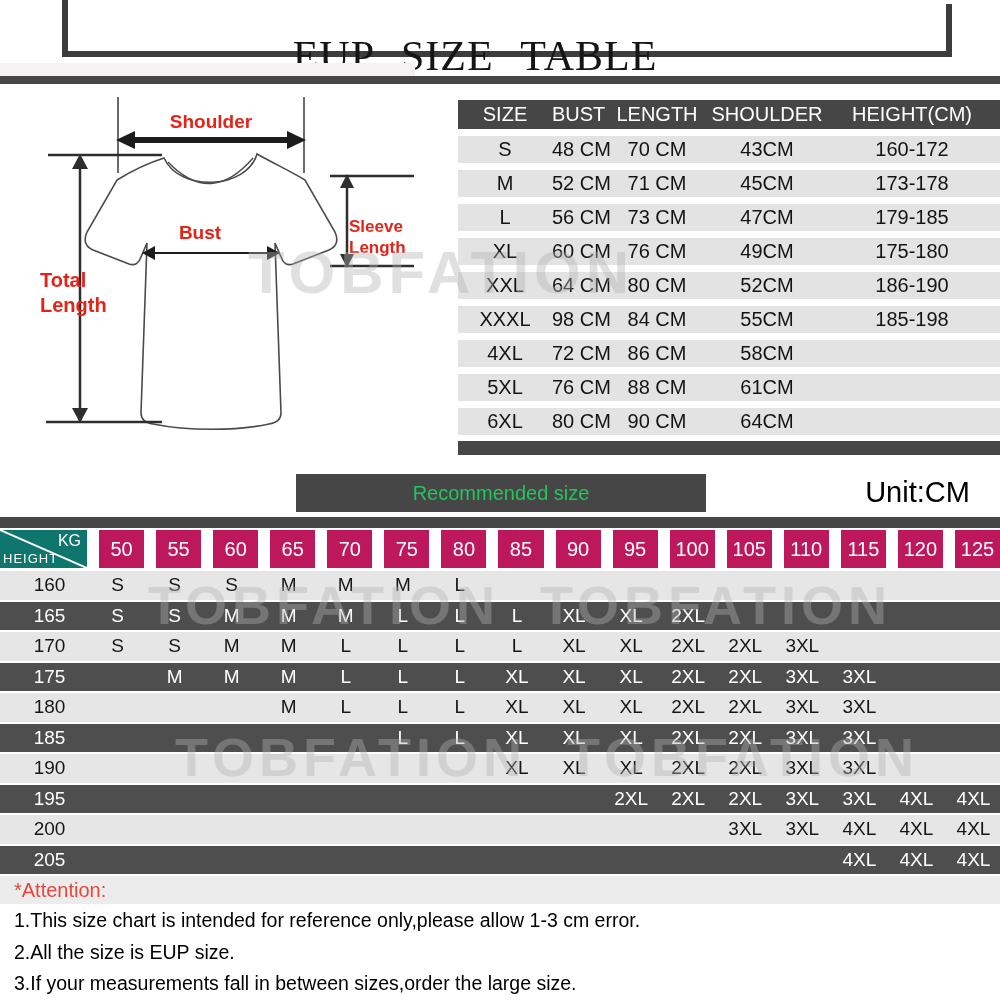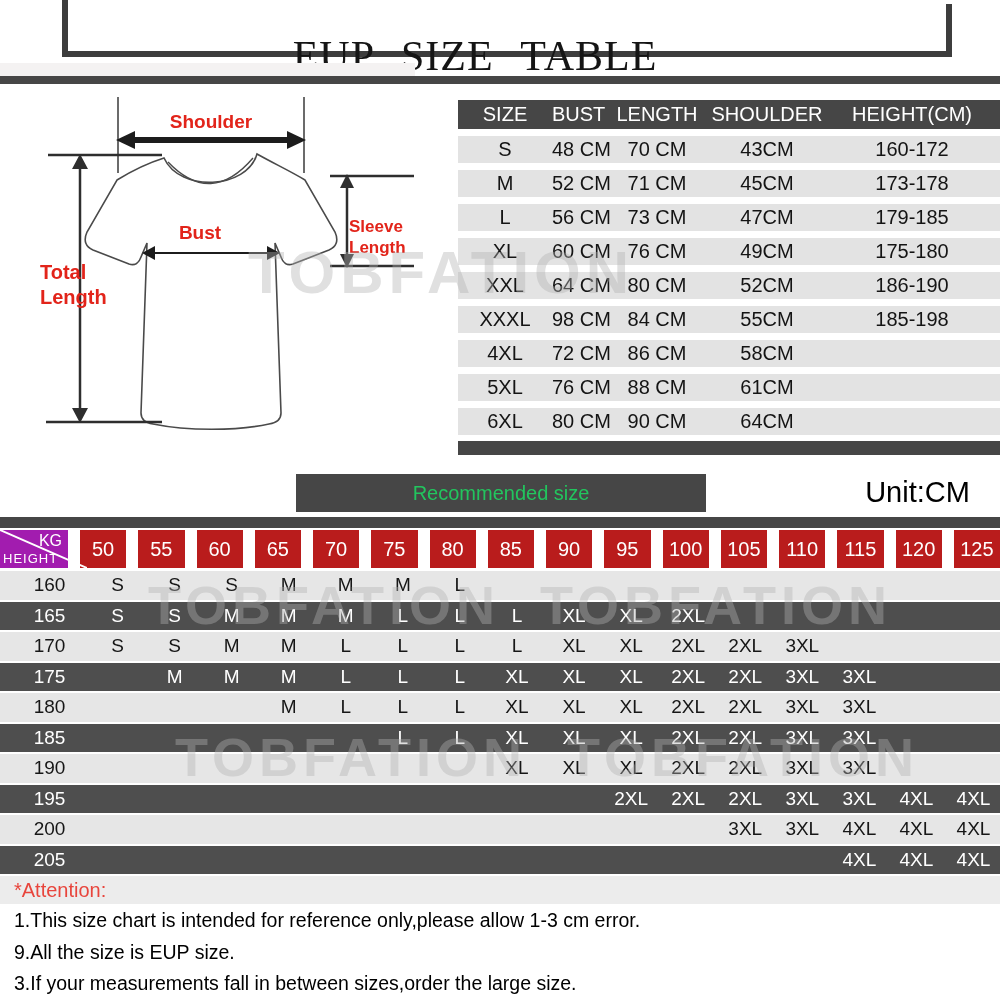--- a/index.html
+++ b/index.html
@@ -14,21 +14,21 @@
   #tbar-r{position:absolute;left:946px;top:4px;width:6px;height:53px;background:#3d3d3d}
   #t-underline{position:absolute;left:62px;top:51px;width:890px;height:6px;background:#3d3d3d}
   #t-strip{position:absolute;left:0;top:63px;width:415px;height:13px;background:#f4f2f2}
   #top-bar{position:absolute;left:0;top:76px;width:1000px;height:8px;background:#464646}
 
   
   #shirt-svg{position:absolute;left:0;top:85px}
   .red-label{position:absolute;color:#e2241a;font-weight:bold}
   #lbl-shoulder{left:150px;top:111px;width:122px;text-align:center;font-size:19px}
   #lbl-bust{left:158px;top:222px;width:84px;text-align:center;font-size:19px}
-  #lbl-total{left:40px;top:260px;width:72px;font-size:20px;line-height:25px}
+  #lbl-total{left:40px;top:268px;width:72px;font-size:20px;line-height:25px}
   #lbl-sleeve{left:349px;top:216px;width:78px;font-size:17px;line-height:21px}
 
   
   #size-table{position:absolute;left:458px;top:100px;width:542px}
   .st-header{display:flex;align-items:center;height:29px;background:#464646;
              color:#fff;font-size:20px}
   .st-row{display:flex;align-items:center;height:27px;margin-top:7px;
           background:#e3e3e3;color:#141414;font-size:20px}
   .st-c{text-align:center;white-space:nowrap}
   .st-c0{width:94px}.st-c1{width:52px}.st-c2{width:106px}.st-c3{width:114px}.st-c4{width:176px}
@@ -37,25 +37,25 @@
   
   #recommended-bar{position:absolute;left:296px;top:474px;width:410px;height:38px;
     background:#464646;color:#22c55e;font-size:20px;display:flex;align-items:center;justify-content:center}
   #unit-label{position:absolute;left:845px;top:476px;width:145px;text-align:center;
     font-size:29px;color:#000}
   #mid-bar{position:absolute;left:0;top:517px;width:1000px;height:11px;background:#464646}
 
   
   #matrix{position:absolute;left:0;top:530px;width:1000px}
   .m-header{display:flex;height:38px;margin-bottom:3px}
-  .m-corner{width:68px;background:#a21caf;position:relative}
+  .m-corner{width:87px;background:#0f766e;position:relative}
   .m-corner svg{position:absolute;left:0;top:0}
   .m-kg{position:absolute;top:2px;right:6px;color:#fff;font-size:16px}
   .m-hg{position:absolute;bottom:2px;left:3px;color:#fff;font-size:13px;letter-spacing:1px}
-  .m-hcell{flex:1;margin-left:12px;background:#b91c1c;color:#fff;font-size:20px;
+  .m-hcell{flex:1;margin-left:12px;background:#be185d;color:#fff;font-size:20px;
            display:flex;align-items:center;justify-content:center}
   .m-row{display:flex;align-items:center;height:30.5px;box-sizing:border-box;
          border-bottom:2px solid #fff;font-size:19px}
   .m-row.light{background:#e6e6e6;color:#161616}
   .m-row.dark{background:#4e4e4e;color:#fff}
   .m-rh{width:87px;box-sizing:border-box;padding-left:12px;text-align:center}
   .m-c{flex:1;margin-left:4px;text-align:center;white-space:nowrap}
 
   
   #attention-band{position:absolute;left:0;top:876px;width:1000px;height:28px;background:#ececec}
@@ -409,18 +409,18 @@
       <div class="m-c"></div>
       <div class="m-c">4XL</div>
       <div class="m-c">4XL</div>
       <div class="m-c">4XL</div>
     </div>
 </div>
 
 <div id="attention-band"></div>
 <div id="attention-label">*Attention:</div>
 <p class="note" id="note-1">1.This size chart is intended for reference only,please allow 1-3 cm error.</p>
-<p class="note" id="note-2">9.All the size is EUP size.</p>
+<p class="note" id="note-2">2.All the size is EUP size.</p>
 <p class="note" id="note-3">3.If your measurements fall in between sizes,order the large size.</p>
 
 <div class="wm" id="wm1">TOBFATION</div>
 <div class="wm" id="wm2"><span>TOBFATION</span><span>TOBFATION</span></div>
 <div class="wm" id="wm3"><span>TOBFATION</span><span>TOBFATION</span></div>
 
 </body></html>

